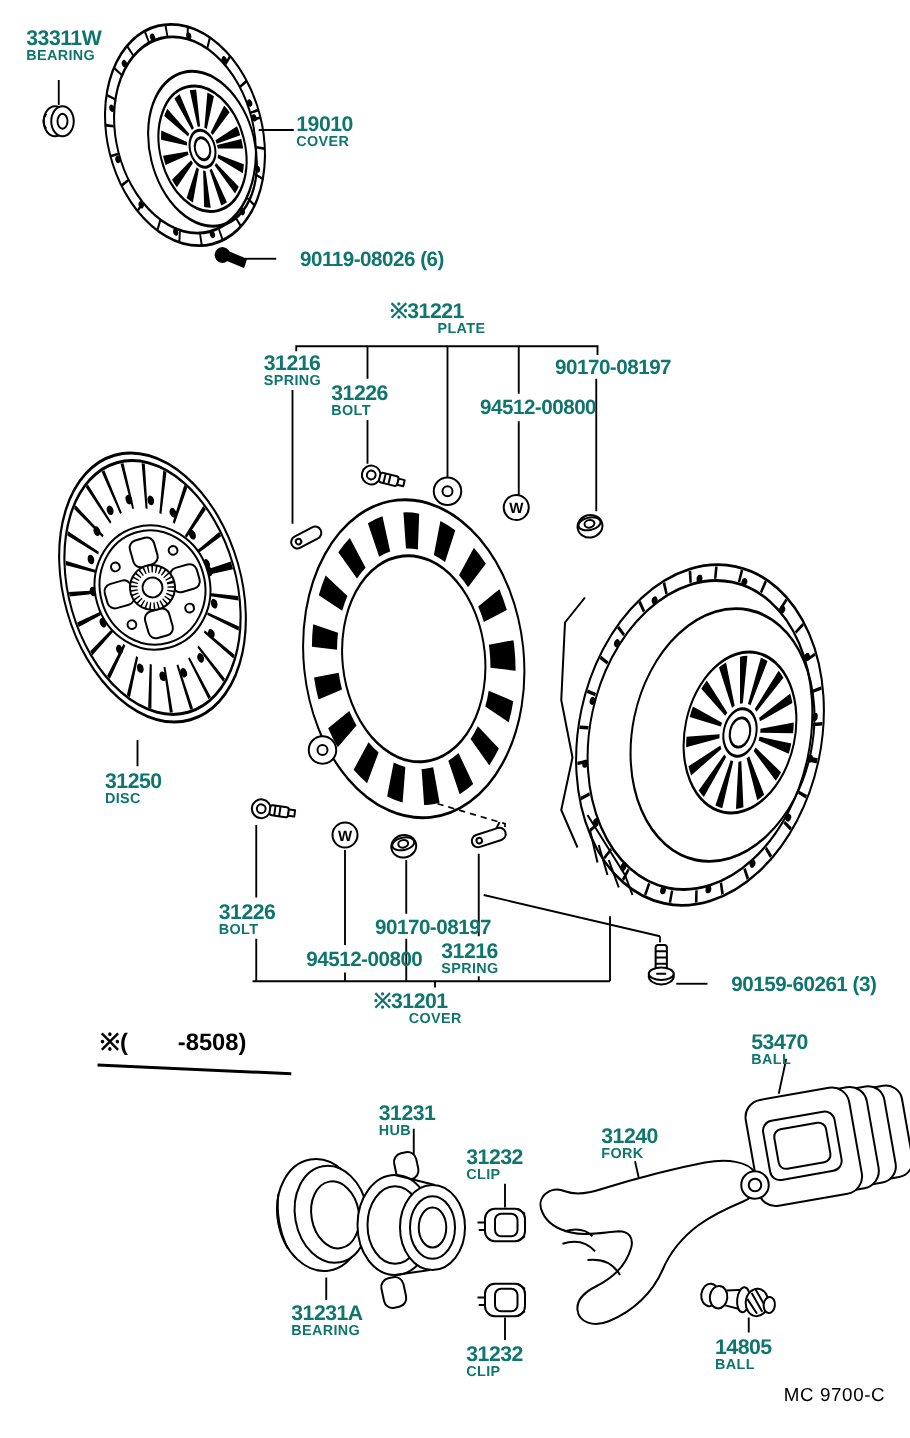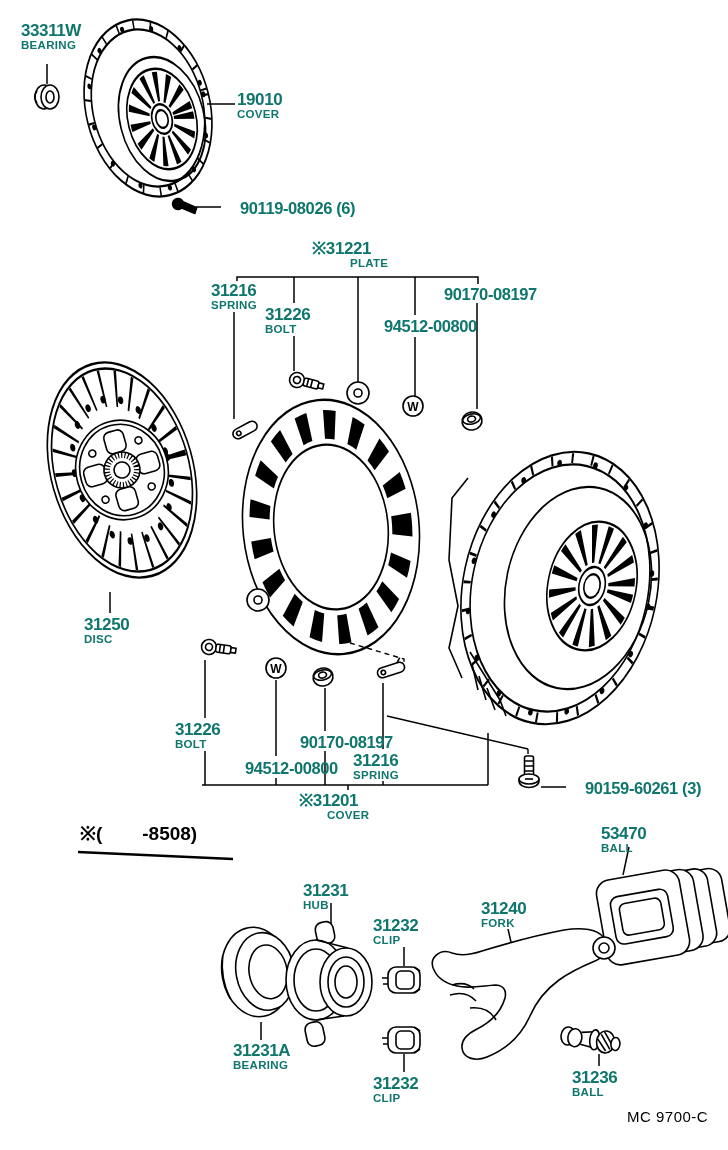--- a/index.html
+++ b/index.html
@@ -364,21 +364,21 @@
     <span class="code">31231A</span>
     <span class="name">BEARING</span>
   </div>
 
   <div class="part-label" style="left:373px;top:1075px">
     <span class="code">31232</span>
     <span class="name">CLIP</span>
   </div>
 
   <div class="part-label" style="left:572px;top:1069px">
-    <span class="code">31236</span>
+    <span class="code">14805</span>
     <span class="name">BALL</span>
   </div>
 
   <div class="footnote">
     <span>※(</span><span class="gap"></span><span>-8508)</span>
   </div>
 
   <div class="doc-code">MC  9700-C</div>
 
 </div>

